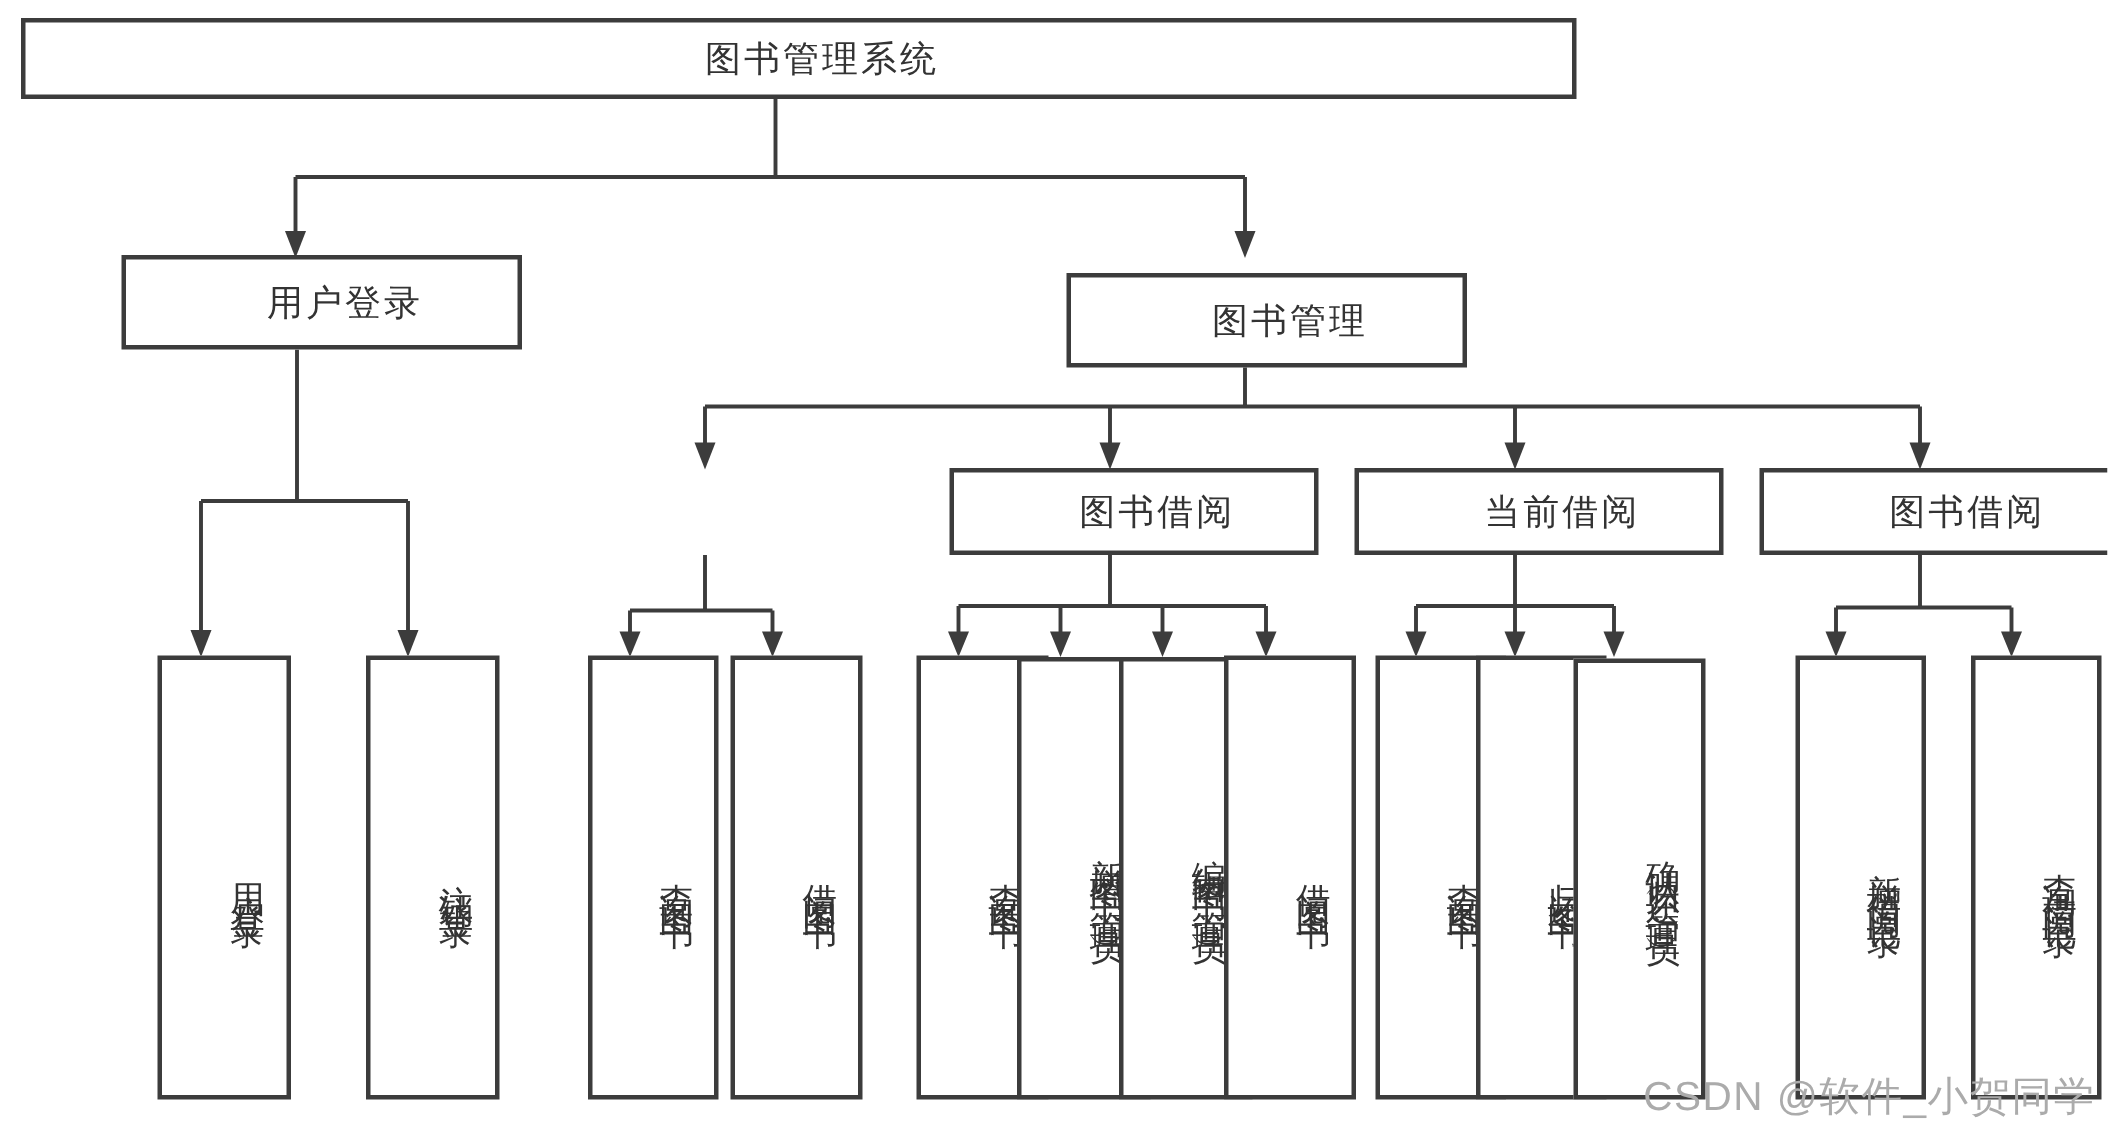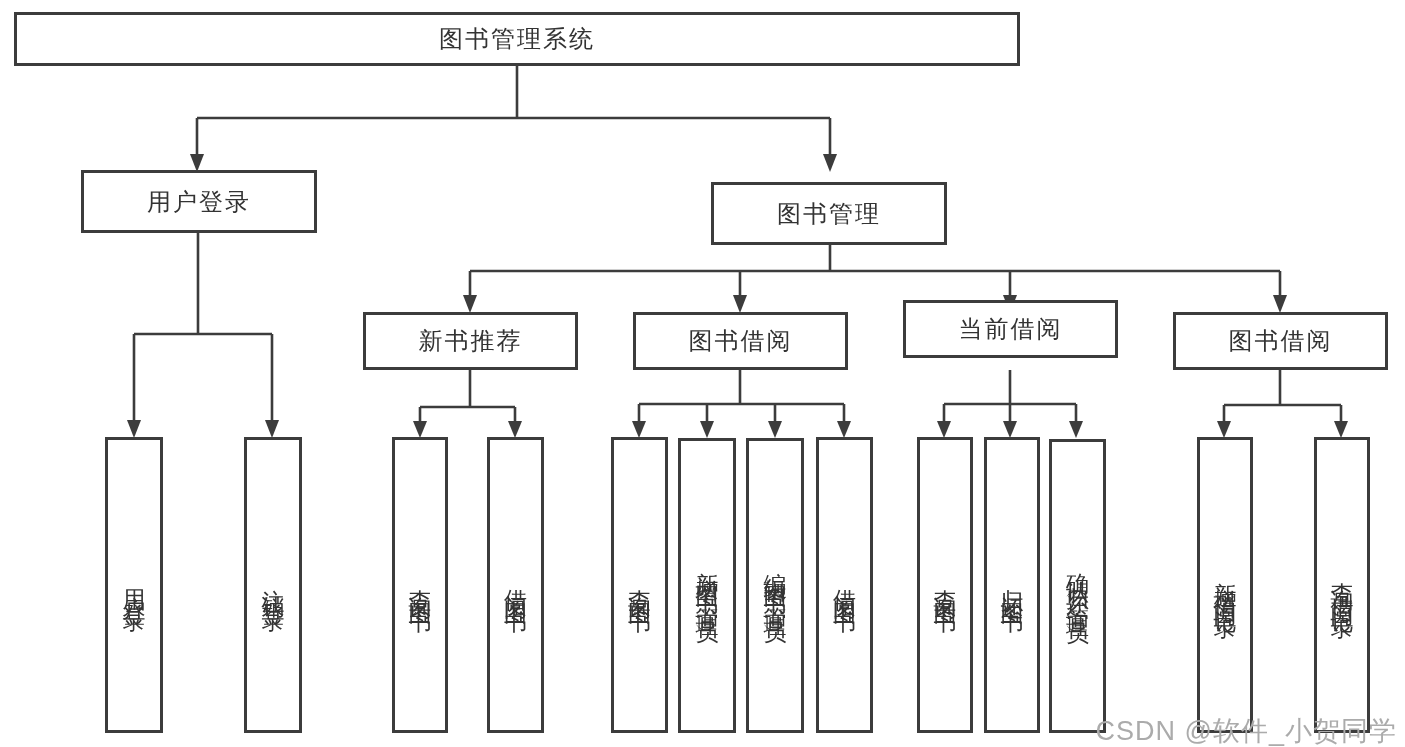--- a/index.html
+++ b/index.html
@@ -19,20 +19,21 @@
   }
   #wires{position:absolute;left:0;top:0;width:1405px;height:747px;}
   #wires path{stroke:var(--line);stroke-width:2.6;fill:none;}
   #wires polygon{fill:var(--line);stroke:none;}
   .node{
     position:absolute;
     background:#fff;
     border:3px solid var(--line);
     display:flex;align-items:center;justify-content:center;
     box-sizing:content-box;
+    padding-left:31px;
   }
   .box-h{font-size:24px;letter-spacing:2px;white-space:nowrap;}
   .box-root{font-size:24px;}
   .box-v{
     writing-mode:vertical-rl;
     font-size:23px;
     letter-spacing:7px;
     line-height:1;
     text-align:center;
   }
@@ -98,23 +99,22 @@
       <polygon points="1217,421 1231,421 1224,438"></polygon>
       <polygon points="1334,421 1348,421 1341,438"></polygon>
     </g>
   </svg>
 
   <div class="node box-h box-root" style="left:14px;top:12px;width:1000px;height:48px;">图书管理系统</div>
 
   <div class="node box-h" style="left:81px;top:170px;width:230px;height:57px;">用户登录</div>
   <div class="node box-h" style="left:711px;top:182px;width:230px;height:57px;">图书管理</div>
 
-  <div class="node box-h" style="left:363px;top:312px;width:209px;height:52px;">新书推荐</div>
   <div class="node box-h" style="left:633px;top:312px;width:209px;height:52px;font-family:Liberation Serif, serif;">图书借阅</div>
-  <div class="node box-h" style="left:903px;top:300px;width:209px;height:52px;">当前借阅</div>
+  <div class="node box-h" style="left:903px;top:312px;width:209px;height:52px;">当前借阅</div>
   <div class="node box-h" style="left:1173px;top:312px;width:209px;height:52px;">图书借阅</div>
 
   <div class="node box-v" style="left:105px;top:437px;width:52px;height:290px;">用户登录</div>
   <div class="node box-v" style="left:244px;top:437px;width:52px;height:290px;">注销登录</div>
 
   <div class="node box-v" style="left:392px;top:437px;width:50px;height:290px;">查询图书</div>
   <div class="node box-v" style="left:487px;top:437px;width:51px;height:290px;">借阅图书</div>
 
   <div class="node box-v" style="left:611px;top:437px;width:51px;height:290px;">查询图书</div>
   <div class="node box-v" style="left:678px;top:438px;width:52px;height:289px;">新增图书（管理员）</div>

